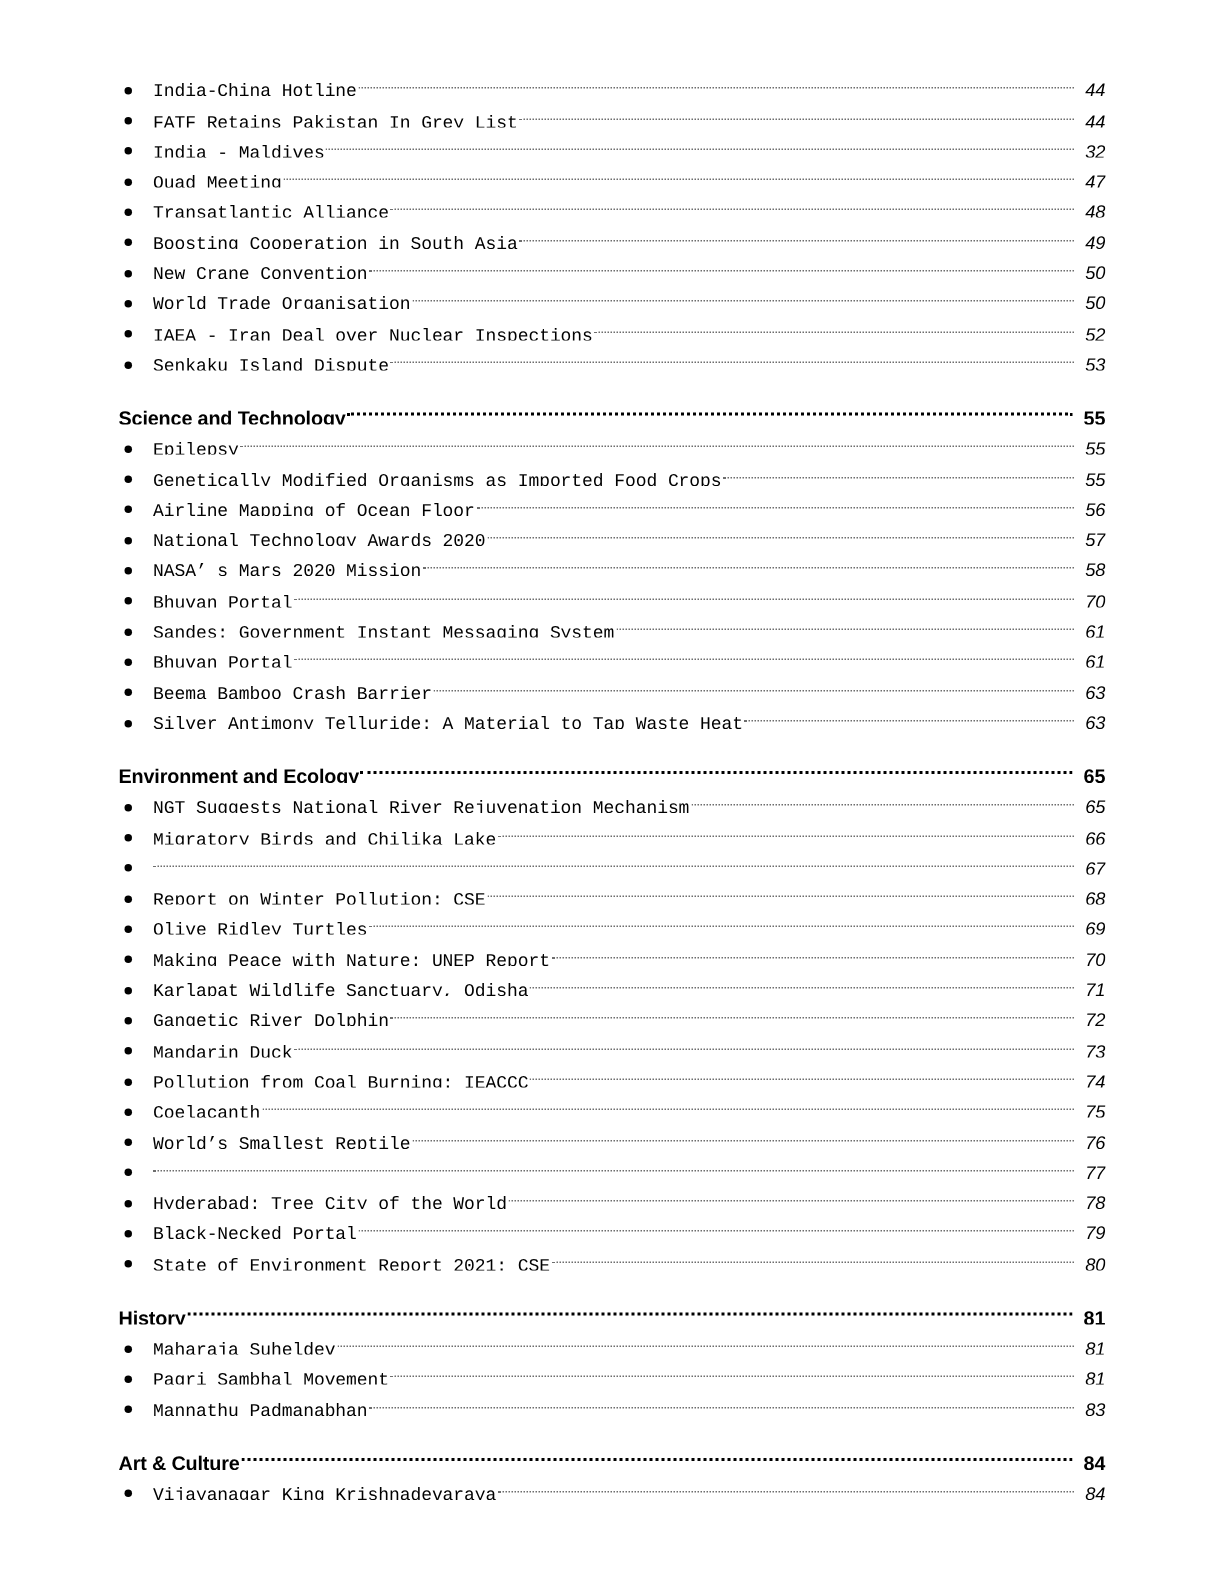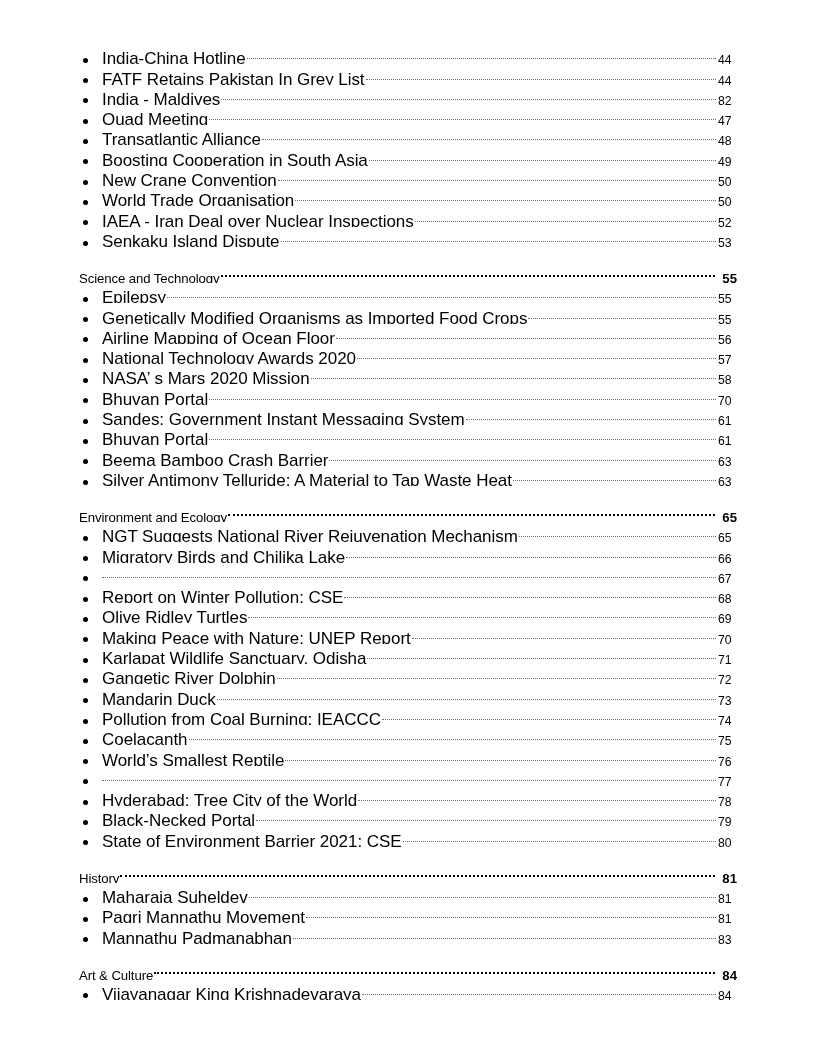--- a/index.html
+++ b/index.html
@@ -44,21 +44,21 @@
     overflow: hidden;
   }
 
   
   .section-head {
     height: 23px;
     line-height: 23px;
   }
   .section-head .title {
     font-size: 13.2px;
-    font-weight: normal;
+    font-weight: bold;
     letter-spacing: -0.1px;
     flex: 0 0 auto;
     padding-right: 1px;
   }
   .section-head .leader {
     flex: 1 1 auto;
     position: relative;
     height: 23px;
     overflow: hidden;
     margin: 0 2px 0 0;
@@ -94,44 +94,47 @@
     width: 5px;
     height: 5px;
     background: #000;
     border-radius: 50%;
     vertical-align: middle;
     position: relative;
     top: -1px;
   }
   .entry .title {
     flex: 0 0 auto;
-    font-size: 17px;
+    font-size: 12px;
     letter-spacing: -0.05px;
     padding-right: 1px;
+    font-family: Liberation Mono, monospace;
   }
   .entry .leader {
     flex: 1 1 auto;
     position: relative;
     height: 20.3px;
     overflow: hidden;
     margin-right: 2px;
   }
   .entry .leader::after {
     content: "";
     position: absolute;
     left: 0;
     right: 0;
     bottom: 5px;
     height: 0;
     border-bottom: 1.2px dotted #6d6d6d;
   }
   .entry .pageno {
     flex: 0 0 auto;
     font-size: 12.2px;
+    text-align: right;
     min-width: 19px;
+    font-style: italic;
   }
 </style>
 </head>
 <body>
 
 <div id="toc">
     <div class="section">
       <div class="row entry">
         <span class="bullet"><span></span></span>
         <span class="title">India-China Hotline</span>
@@ -141,21 +144,21 @@
       <div class="row entry">
         <span class="bullet"><span></span></span>
         <span class="title">FATF Retains Pakistan In Grey List</span>
         <span class="leader"></span>
         <span class="pageno">44</span>
       </div>
       <div class="row entry">
         <span class="bullet"><span></span></span>
         <span class="title">India - Maldives</span>
         <span class="leader"></span>
-        <span class="pageno">82</span>
+        <span class="pageno">32</span>
       </div>
       <div class="row entry">
         <span class="bullet"><span></span></span>
         <span class="title">Quad Meeting</span>
         <span class="leader"></span>
         <span class="pageno">47</span>
       </div>
       <div class="row entry">
         <span class="bullet"><span></span></span>
         <span class="title">Transatlantic Alliance</span>
@@ -349,40 +352,40 @@
         <span class="pageno">78</span>
       </div>
       <div class="row entry">
         <span class="bullet"><span></span></span>
         <span class="title">Black-Necked Portal</span>
         <span class="leader"></span>
         <span class="pageno">79</span>
       </div>
       <div class="row entry">
         <span class="bullet"><span></span></span>
-        <span class="title">State of Environment Barrier 2021: CSE</span>
+        <span class="title">State of Environment Report 2021: CSE</span>
         <span class="leader"></span>
         <span class="pageno">80</span>
       </div>
     </div>
     <div class="section">
       <div class="row section-head">
         <span class="title">History</span>
         <span class="leader"></span>
         <span class="pageno">81</span>
       </div>
       <div class="row entry">
         <span class="bullet"><span></span></span>
         <span class="title">Maharaja Suheldev</span>
         <span class="leader"></span>
         <span class="pageno">81</span>
       </div>
       <div class="row entry">
         <span class="bullet"><span></span></span>
-        <span class="title">Pagri Mannathu Movement</span>
+        <span class="title">Pagri Sambhal Movement</span>
         <span class="leader"></span>
         <span class="pageno">81</span>
       </div>
       <div class="row entry">
         <span class="bullet"><span></span></span>
         <span class="title">Mannathu Padmanabhan</span>
         <span class="leader"></span>
         <span class="pageno">83</span>
       </div>
     </div>

